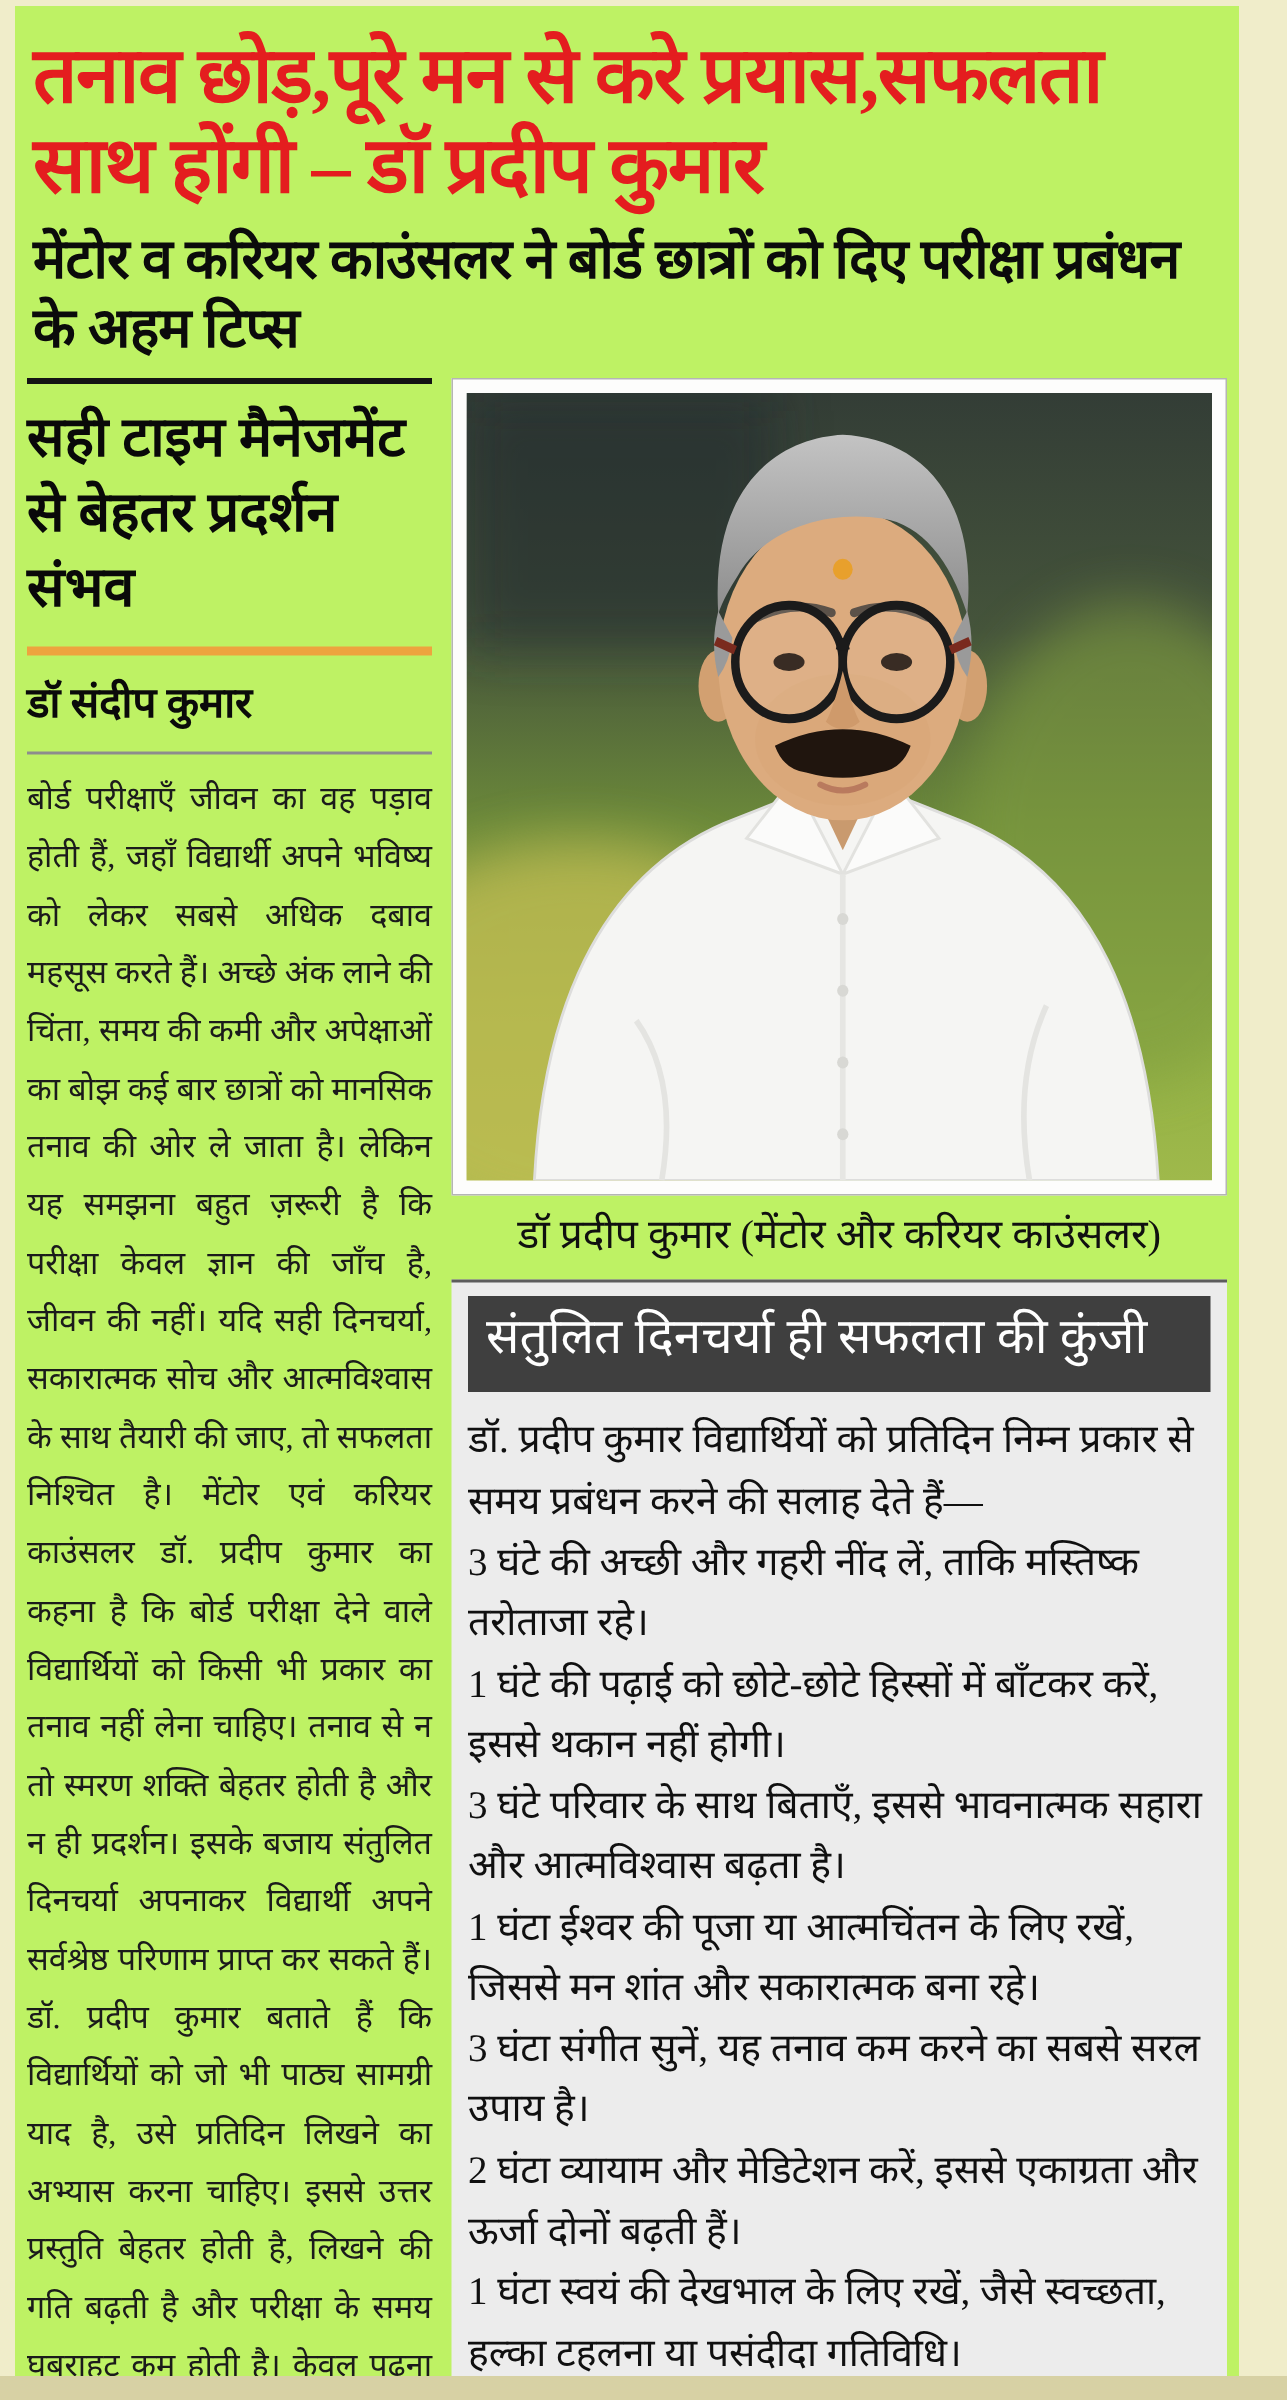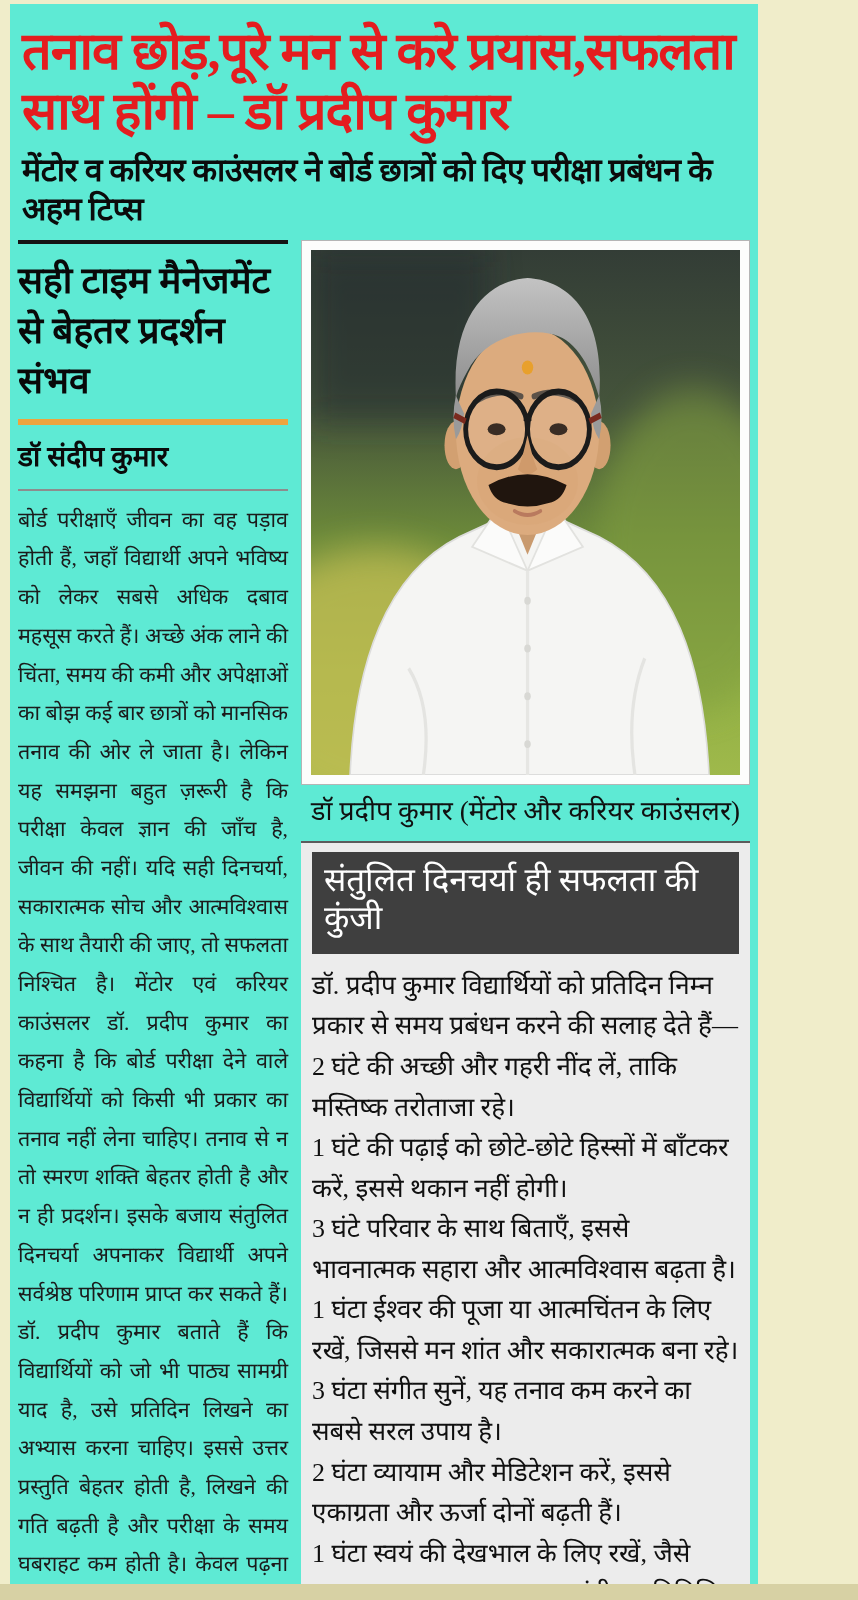--- a/index.html
+++ b/index.html
@@ -2,34 +2,34 @@
 <html lang="hi"><head>
 <meta charset="utf-8">
 <style>
   html,body{margin:0;padding:0;}
   body{
     width:858px;height:1600px;position:relative;overflow:hidden;
     background:#f0edca;
     font-family:"Liberation Serif", serif;
   }
   .sheet{
-    position:absolute;left:10px;top:4px;width:748px;height:1580px;
-    background:#5eead4;box-sizing:border-box;padding:16px 8px 0 8px;
+    position:absolute;left:10px;top:4px;width:816px;height:1580px;
+    background:#bef264;box-sizing:border-box;padding:16px 8px 0 8px;
   }
   .bottom-strip{
     position:absolute;left:0;bottom:0;width:858px;height:16px;
     background:#d7d1a4;z-index:5;
   }
   
   .headline-main{
     color:#e41d1f;font-weight:700;font-size:52px;line-height:1.16;
     letter-spacing:-1px;margin:2px 4px 4px 4px;
   }
   .headline-sub{
-    color:#0b0b0b;font-weight:700;font-size:32px;line-height:1.24;
+    color:#0b0b0b;font-weight:700;font-size:37px;line-height:1.24;
     letter-spacing:-0.5px;margin:8px 4px 10px 4px;
   }
   
   .columns{display:flex;gap:13px;margin-top:10px;align-items:flex-start;}
   .left-col{flex:0 0 270px;width:270px;}
   .right-col{flex:1;min-width:0;}
   .top-rule{border-top:4px solid #141414;margin:0 0 12px 0;}
   .col-heading{font-size:37px;font-weight:700;line-height:1.35;color:#090909;}
   .orange-rule{height:6px;background:#eda43e;margin:13px 0 11px 0;}
   .byline{font-size:28px;font-weight:700;color:#0a0a0a;}
@@ -159,21 +159,21 @@
       </div>
 
       <div class="photo-caption">डॉ प्रदीप कुमार (मेंटोर और करियर काउंसलर)</div>
 
       <div class="tips-panel">
         <div class="tips-header">संतुलित दिनचर्या ही सफलता की कुंजी</div>
         <div class="tips-body">
           <p class="tips-intro">डॉ. प्रदीप कुमार विद्यार्थियों को प्रतिदिन निम्न प्रकार से समय प्रबंधन करने की सलाह देते हैं—</p>
           <ul class="tips-list">
 
-              <li>2 घंटे की अच्छी और गहरी नींद लें, ताकि मस्तिष्क तरोताजा रहे।</li>
+              <li>3 घंटे की अच्छी और गहरी नींद लें, ताकि मस्तिष्क तरोताजा रहे।</li>
 
               <li>1 घंटे की पढ़ाई को छोटे-छोटे हिस्सों में बाँटकर करें, इससे थकान नहीं होगी।</li>
 
               <li>3 घंटे परिवार के साथ बिताएँ, इससे भावनात्मक सहारा और आत्मविश्वास बढ़ता है।</li>
 
               <li>1 घंटा ईश्वर की पूजा या आत्मचिंतन के लिए रखें, जिससे मन शांत और सकारात्मक बना रहे।</li>
 
               <li>3 घंटा संगीत सुनें, यह तनाव कम करने का सबसे सरल उपाय है।</li>
 
               <li>2 घंटा व्यायाम और मेडिटेशन करें, इससे एकाग्रता और ऊर्जा दोनों बढ़ती हैं।</li>

